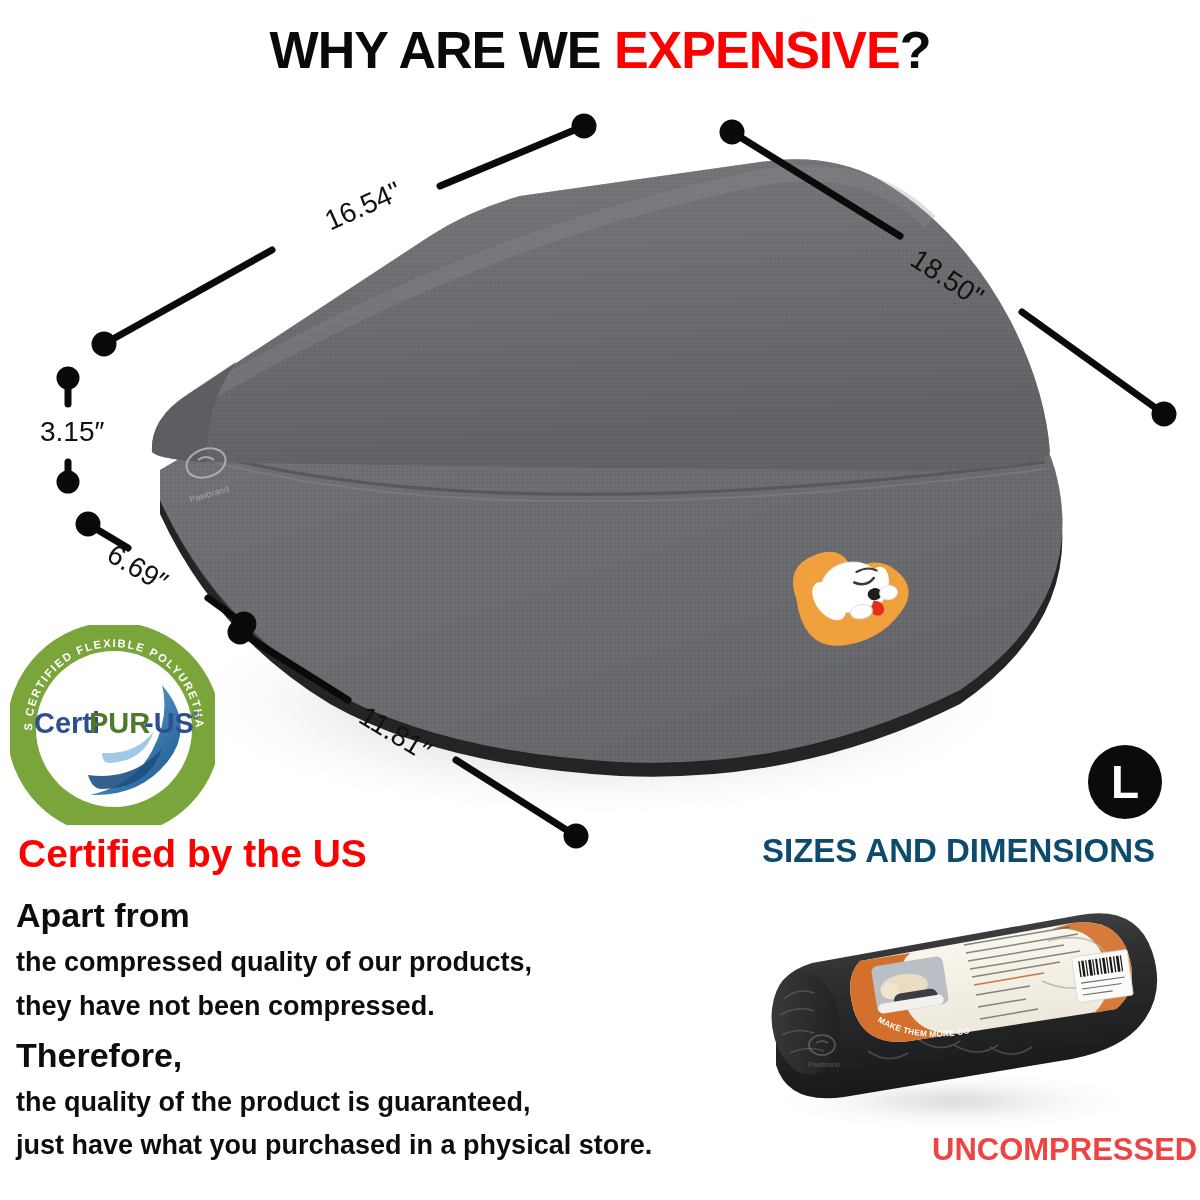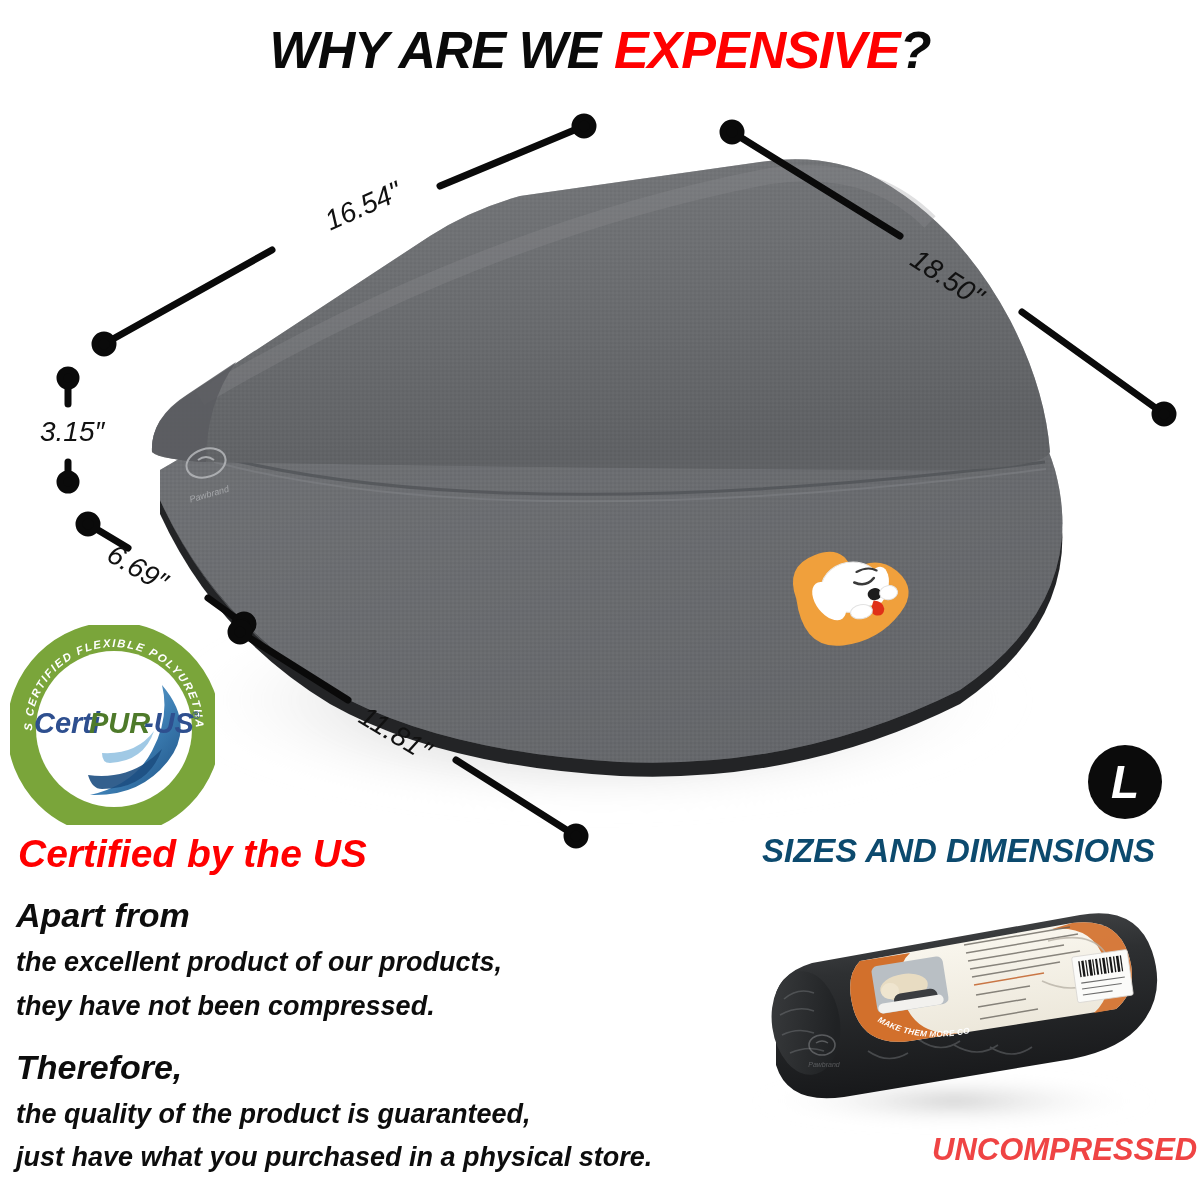--- a/index.html
+++ b/index.html
@@ -12,21 +12,20 @@
     height: 1200px;
     font-family: "Liberation Sans", sans-serif;
     overflow: hidden;
     position: relative;
   }
   #page {
     position: relative;
     width: 1069px;
     height: 1200px;
     background: #ffffff;
-    font-style: italic;
   }
 
   
   .title {
     position: absolute;
     top: 20px;
     left: 0;
     width: 1200px;
     text-align: center;
     font-size: 52px;
@@ -100,21 +99,21 @@
   }
   .copy .line {
     font-size: 27px;
     font-weight: bold;
     color: #0d0d0d;
     line-height: 1.62;
     margin: 0;
     font-family: "Liberation Sans", sans-serif;
     white-space: nowrap;
   }
-  .copy .gap { margin-top: 18px; }
+  .copy .gap { margin-top: 6px; }
 
   
   .size-disc {
     position: absolute;
     left: 1088px;
     top: 745px;
     width: 74px;
     height: 74px;
     border-radius: 50%;
     background: #0b0b0b;
@@ -380,21 +379,21 @@
         <text x="134" y="108" font-family="Liberation Sans, sans-serif" font-size="29" font-weight="bold" fill="#2e4f8f">-US</text>
         <text x="182" y="94" font-family="Liberation Sans, sans-serif" font-size="11" fill="#2e4f8f">®</text>
       </g>
     </svg>
   </div>
 
   <div class="certified-us">Certified by the US</div>
 
   <div class="copy">
     <p class="lead">Apart from</p>
-    <p class="line">the excellent product of our products,</p>
+    <p class="line">the compressed quality of our products,</p>
     <p class="line">they have not been compressed.</p>
     <p class="lead gap">Therefore,</p>
     <p class="line">the quality of the product is guaranteed,</p>
     <p class="line">just have what you purchased in a physical store.</p>
   </div>
 
   <div class="size-disc">L</div>
   <div class="sizes-title">SIZES AND DIMENSIONS</div>
 
   <div class="package">

